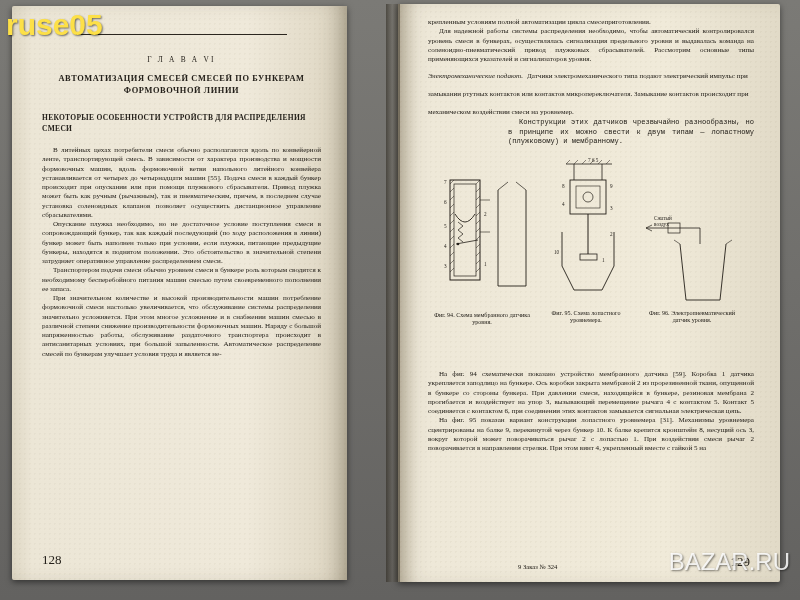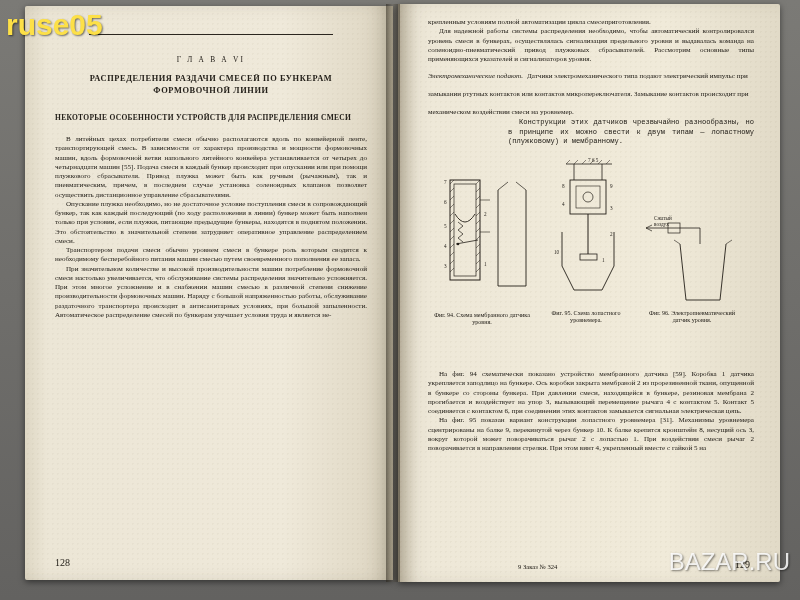--- a/index.html
+++ b/index.html
@@ -28,21 +28,21 @@
   #book{
     position:absolute;left:0;top:0;width:800px;height:600px;
     background:linear-gradient(180deg,#7b7a76 0%,#636260 100%);
   }
   .page{
     position:absolute;top:0;bottom:0;
     background:#e9e3d3;
     overflow:hidden;
   }
   #page-left{
-    left:25px;top:6px;width:368px;height:574px;
+    left:12px;top:6px;width:335px;height:574px;
     border-radius:2px 0 0 2px;
     box-shadow:inset -18px 0 26px -16px rgba(70,60,40,.55),
                0 2px 6px rgba(0,0,0,.5);
     background:
       linear-gradient(90deg,#ded7c4 0%,#ece6d6 6%,#efe9da 70%,#ddd5c1 100%);
   }
   #page-right{
     left:398px;top:4px;width:382px;height:578px;
     border-radius:0 2px 2px 0;
     box-shadow:inset 18px 0 26px -16px rgba(70,60,40,.5),
@@ -80,21 +80,21 @@
   }
   h1.title{
     font-size:8.4px;text-align:center;font-weight:bold;
     letter-spacing:.6px;line-height:11.5px;margin:0 0 16px 0;
   }
   h2.sub{
     font-size:7.5px;text-align:left;font-weight:bold;
     letter-spacing:.3px;line-height:11px;margin:0 0 12px 0;
   }
   .folio{
-    position:absolute;bottom:12px;font-size:10px;
+    position:absolute;bottom:12px;font-size:13px;
   }
   #folio-left{left:30px;}
   #folio-right{right:30px;}
   #signature{
     position:absolute;bottom:12px;left:120px;font-size:6.6px;
   }
   
   #figures{
     position:relative;height:190px;margin:6px 0 4px 0;
   }
@@ -117,21 +117,21 @@
 
 <div id="book">
   <div id="gutter"></div>
 
   <div class="page" id="page-left">
     <div class="grain"></div>
     <div class="inner">
       <div class="rule"></div>
 
       <div class="chapline">Г Л А В А   VI</div>
-      <h1 class="title">РАСПРЕДЕЛЕНИЯ РАЗДАЧИ СМЕСЕЙ ПО БУНКЕРАМ ФОРМОВОЧНОЙ ЛИНИИ</h1>
+      <h1 class="title">АВТОМАТИЗАЦИЯ СМЕСЕЙ СМЕСЕЙ ПО БУНКЕРАМ ФОРМОВОЧНОЙ ЛИНИИ</h1>
       <h2 class="sub">НЕКОТОРЫЕ ОСОБЕННОСТИ УСТРОЙСТВ ДЛЯ РАСПРЕДЕЛЕНИЯ СМЕСИ</h2>
 
       <p>В литейных цехах потребители смеси обычно располагаются вдоль по конвейерной ленте, транспортирующей смесь. В зависимости от характера производства и мощности формовочных машин, вдоль формовочной ветви напольного литейного конвейера устанавливается от четырех до четырнадцати машин [55]. Подача смеси в каждый бункер происходит при опускании или при помощи плужкового сбрасывателя. Привод плужка может быть как ручным (рычажным), так и пневматическим, причем, в последнем случае установка соленоидных клапанов позволяет осуществить дистанционное управление сбрасывателями.</p>
       <p>Опускание плужка необходимо, но не достаточное условие поступления смеси в сопровождающий бункер, так как каждый последующий (по ходу расположения в линии) бункер может быть наполнен только при условии, если плужки, питающие предыдущие бункеры, находятся в поднятом положении. Это обстоятельство в значительной степени затрудняет оперативное управление распределением смеси.</p>
       <p>Транспортером подачи смеси обычно уровнем смеси в бункере роль которым сводится к необходимому бесперебойного питания машин смесью путем своевременного пополнения ее запаса.</p>
       <p>При значительном количестве и высокой производительности машин потребление формовочной смеси настолько увеличивается, что обслуживание системы распределения значительно усложняется. При этом многое усложнение и в снабжении машин смесью в различной степени снижение производительности формовочных машин. Наряду с большой напряженностью работы, обслуживание раздаточного транспортера происходит в антисанитарных условиях, при большой запыленности. Автоматическое распределение смесей по бункерам улучшает условия труда и является не-</p>
 
       <div class="folio" id="folio-left">128</div>
     </div>
   </div>

